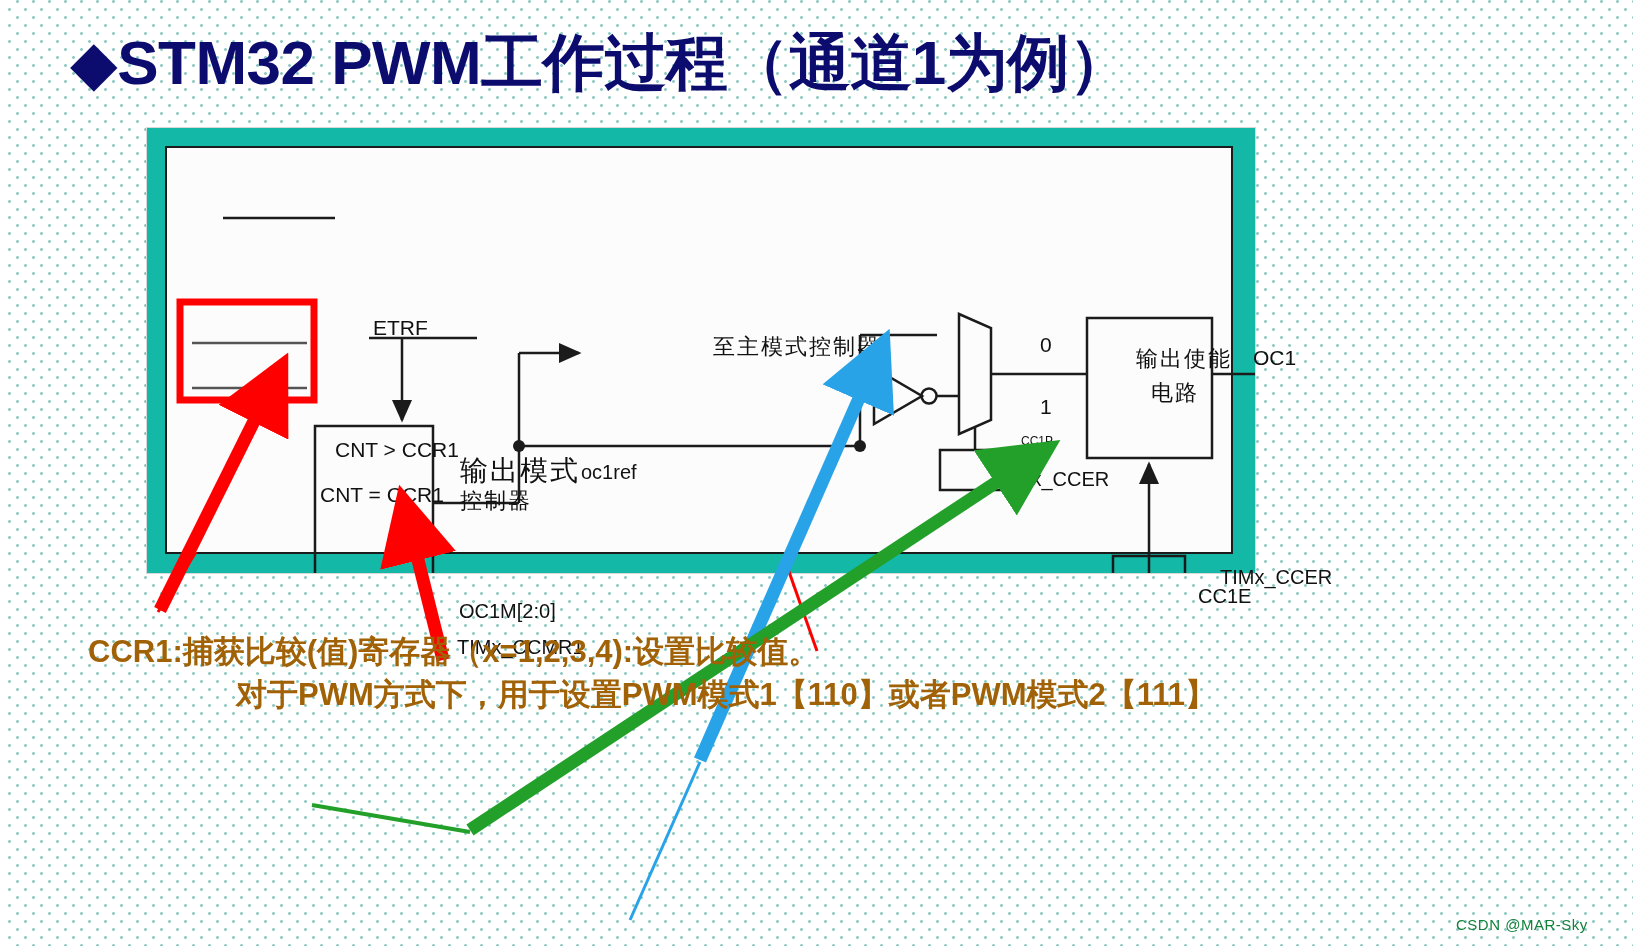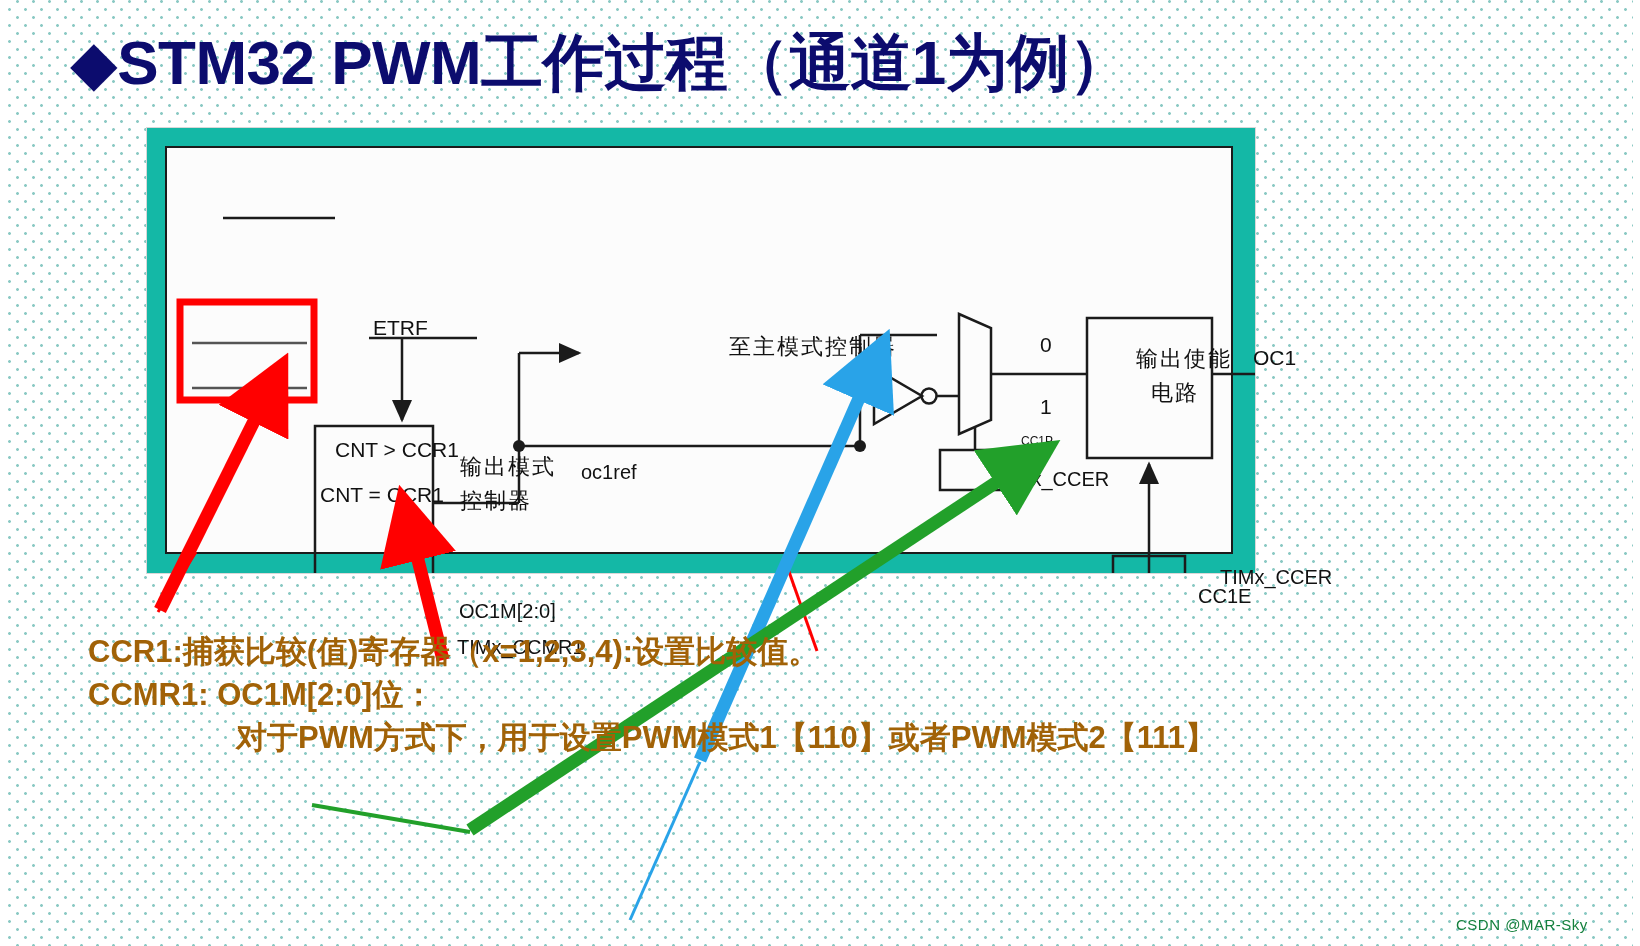--- a/index.html
+++ b/index.html
@@ -79,23 +79,23 @@
     left: 0; top: 0;
   }
 
   .diagram-label {
     position: absolute;
     color: #111111;
     font-family: "Liberation Sans", "DejaVu Sans", sans-serif;
     white-space: nowrap;
   }
   .lbl-etrf      { left: 226px; top: 188px; font-size: 21px; }
-  .lbl-master    { left: 582px; top: 204px; font-size: 22px; letter-spacing: 2px; font-family: Liberation Mono, monospace; }
+  .lbl-master    { left: 566px; top: 204px; font-size: 22px; letter-spacing: 2px; font-family: Liberation Mono, monospace; }
   .lbl-oc1ref    { left: 434px; top: 333px; font-size: 20px; }
-  .lbl-omc1      { left: 313px; top: 324px; font-size: 22px; letter-spacing: 2px; }
+  .lbl-omc1      { left: 313px; top: 324px; font-size: 28px; letter-spacing: 2px; }
   .lbl-omc2      { left: 313px; top: 358px; font-size: 22px; letter-spacing: 2px; }
   .lbl-oc1m      { left: 312px; top: 472px; font-size: 20px; }
   .lbl-ccmr1     { left: 310px; top: 508px; font-size: 20px; }
   .lbl-mux0      { left: 893px; top: 205px; font-size: 21px; }
   .lbl-mux1      { left: 893px; top: 267px; font-size: 21px; }
   .lbl-cc1p      { left: 874px; top: 306px; font-size: 12px; }
   .lbl-ccer1     { left: 850px; top: 340px; font-size: 20px; }
   .lbl-oe1       { left: 989px; top: 216px; font-size: 22px; letter-spacing: 2px; }
   .lbl-oe2       { left: 1004px; top: 250px; font-size: 22px; letter-spacing: 2px; }
   .lbl-oc1       { left: 1106px; top: 218px; font-size: 21px; }
@@ -244,17 +244,16 @@
 
   <line x1="700" y1="760" x2="875" y2="362" stroke="#29a3e8" stroke-width="13" marker-end="url(#bluehead)"></line>
   <line x1="700" y1="762" x2="630" y2="920" stroke="#29a3e8" stroke-width="3"></line>
 
   <line x1="470" y1="830" x2="1030" y2="460" stroke="#22a02a" stroke-width="13" marker-end="url(#greenhead)"></line>
   <line x1="470" y1="832" x2="312" y2="805" stroke="#22a02a" stroke-width="4"></line>
 </svg>
 
 <div id="body-text">
   <div class="line">CCR1:捕获比较(值)寄存器（x=1,2,3,4):设置比较值。</div>
-  <div class="line">CCMR1: OC1M[2:0]位：</div>
   <div class="line indent">对于PWM方式下，用于设置PWM模式1【110】或者PWM模式2【111】</div>
 </div>
 
 <div id="watermark">CSDN @MAR-Sky</div>
 
 </body></html>

